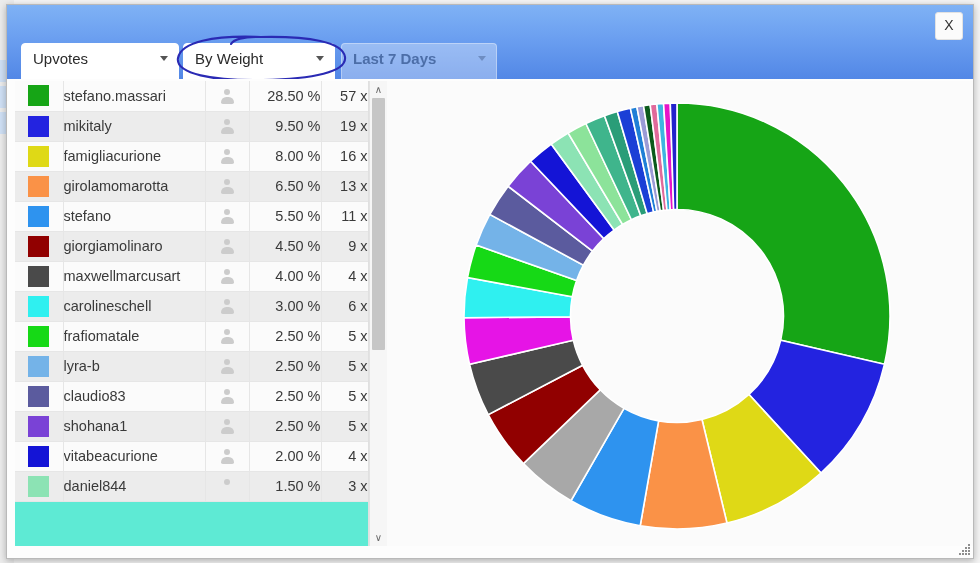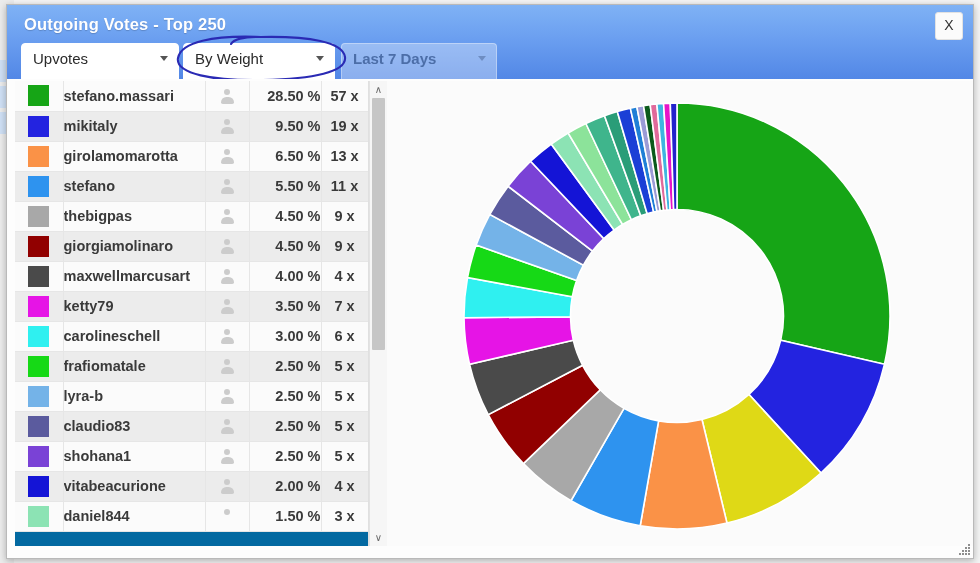--- a/index.html
+++ b/index.html
@@ -62,38 +62,37 @@
   }
   #sel-period .lbl{color:#4c6ea8;font-weight:bold;}
   #sel-period .car{border-top-color:#6e8dc2;}
 
   .annot{position:absolute;left:166px;top:28px;width:178px;height:50px;pointer-events:none;}
 
   
   .content{position:absolute;left:0;top:74px;right:0;bottom:0;background:#fdfdfd;}
   .listpane{
     position:absolute;left:8px;top:2px;width:353px;bottom:12px;
-    overflow:hidden;background:#0369a1;
+    overflow:hidden;background:#5eead4;
     border-right:1px solid #e0e0e0;
-    font-weight:bold;
   }
   table.votes{border-collapse:collapse;width:353px;table-layout:fixed;}
   table.votes tr{height:30px;}
   table.votes tr:nth-child(even){background:#ececec;}
   table.votes tr:nth-child(odd){background:#fbfbfb;}
   table.votes td{
     border:1px solid #e6e6e6;border-top:none;border-left:none;
     font-size:14.5px;color:#3a3a3a;padding:0;height:30px;
     box-sizing:border-box;
   }
   td.c-sw{width:48px;text-align:center;}
   td.c-nm{width:142px;padding-left:9px;color:#3d6f9e;white-space:nowrap;overflow:hidden;}
   td.c-av{width:44px;text-align:center;}
   td.c-pc{width:72px;text-align:right;padding-right:10px;}
-  td.c-ct{width:47px;text-align:center;padding-right:10px;}
+  td.c-ct{width:47px;text-align:right;padding-right:10px;}
   .swatch{display:inline-block;width:21px;height:21px;vertical-align:middle;}
   .avatar{display:inline-block;width:15px;height:15px;vertical-align:middle;position:relative;}
   .avatar .head{position:absolute;left:4.5px;top:0;width:6px;height:6px;border-radius:50%;background:#ccc;}
   .avatar .body{position:absolute;left:1px;top:7.5px;width:13px;height:7px;border-radius:6px 6px 2px 2px;background:#ccc;}
 
   
   .sbar{
     position:absolute;left:362px;top:2px;width:17px;bottom:12px;
     background:#f6f6f6;border-left:1px solid #e3e3e3;border-right:1px solid #e3e3e3;
     cursor:pointer;
@@ -115,21 +114,20 @@
 
 <div class="page-bg"></div>
 <div class="bg-left-strip"></div>
 <div class="bg-blue-chip" style="top:60px;height:22px;"></div>
 <div class="bg-blue-chip" style="top:86px;height:22px;"></div>
 <div class="bg-blue-chip" style="top:112px;height:22px;"></div>
 
 <div class="modal">
 
   <div class="titlebar">
-    <div class="title-text">Outgoing Votes - Top 250</div>
     <div class="close-btn">X</div>
 
     <div class="sel" id="sel-votetype">
       <span class="lbl">Upvotes</span>
       <span class="car"></span>
     </div>
 
     <div class="sel" id="sel-weight">
       <span class="lbl">By Weight</span>
       <span class="car"></span>
@@ -159,60 +157,53 @@
               <td class="c-ct">57 x</td>
             </tr>
             <tr>
               <td class="c-sw"><span class="swatch" style="background:#2323e0"></span></td>
               <td class="c-nm">mikitaly</td>
               <td class="c-av"><span class="avatar"><span class="head"></span><span class="body"></span></span></td>
               <td class="c-pc">9.50 %</td>
               <td class="c-ct">19 x</td>
             </tr>
             <tr>
+              <td class="c-sw"><span class="swatch" style="background:#dfd916"></span></td>
+              <td class="c-nm">famigliacurione</td>
+              <td class="c-av"><span class="avatar"><span class="head"></span><span class="body"></span></span></td>
+              <td class="c-pc">8.00 %</td>
+              <td class="c-ct">16 x</td>
+            </tr>
+            <tr>
               <td class="c-sw"><span class="swatch" style="background:#fa9247"></span></td>
               <td class="c-nm">girolamomarotta</td>
               <td class="c-av"><span class="avatar"><span class="head"></span><span class="body"></span></span></td>
               <td class="c-pc">6.50 %</td>
               <td class="c-ct">13 x</td>
             </tr>
             <tr>
               <td class="c-sw"><span class="swatch" style="background:#2e93ef"></span></td>
               <td class="c-nm">stefano</td>
               <td class="c-av"><span class="avatar"><span class="head"></span><span class="body"></span></span></td>
               <td class="c-pc">5.50 %</td>
               <td class="c-ct">11 x</td>
             </tr>
             <tr>
-              <td class="c-sw"><span class="swatch" style="background:#a8a8a8"></span></td>
-              <td class="c-nm">thebigpas</td>
+              <td class="c-sw"><span class="swatch" style="background:#910000"></span></td>
+              <td class="c-nm">giorgiamolinaro</td>
               <td class="c-av"><span class="avatar"><span class="head"></span><span class="body"></span></span></td>
               <td class="c-pc">4.50 %</td>
               <td class="c-ct">9 x</td>
             </tr>
             <tr>
-              <td class="c-sw"><span class="swatch" style="background:#910000"></span></td>
-              <td class="c-nm">giorgiamolinaro</td>
-              <td class="c-av"><span class="avatar"><span class="head"></span><span class="body"></span></span></td>
-              <td class="c-pc">4.50 %</td>
-              <td class="c-ct">9 x</td>
-            </tr>
-            <tr>
               <td class="c-sw"><span class="swatch" style="background:#4a4a4a"></span></td>
               <td class="c-nm">maxwellmarcusart</td>
               <td class="c-av"><span class="avatar"><span class="head"></span><span class="body"></span></span></td>
               <td class="c-pc">4.00 %</td>
               <td class="c-ct">4 x</td>
-            </tr>
-            <tr>
-              <td class="c-sw"><span class="swatch" style="background:#e614e6"></span></td>
-              <td class="c-nm">ketty79</td>
-              <td class="c-av"><span class="avatar"><span class="head"></span><span class="body"></span></span></td>
-              <td class="c-pc">3.50 %</td>
-              <td class="c-ct">7 x</td>
             </tr>
             <tr>
               <td class="c-sw"><span class="swatch" style="background:#2ff0f0"></span></td>
               <td class="c-nm">carolineschell</td>
               <td class="c-av"><span class="avatar"><span class="head"></span><span class="body"></span></span></td>
               <td class="c-pc">3.00 %</td>
               <td class="c-ct">6 x</td>
             </tr>
             <tr>
               <td class="c-sw"><span class="swatch" style="background:#16d916"></span></td>

